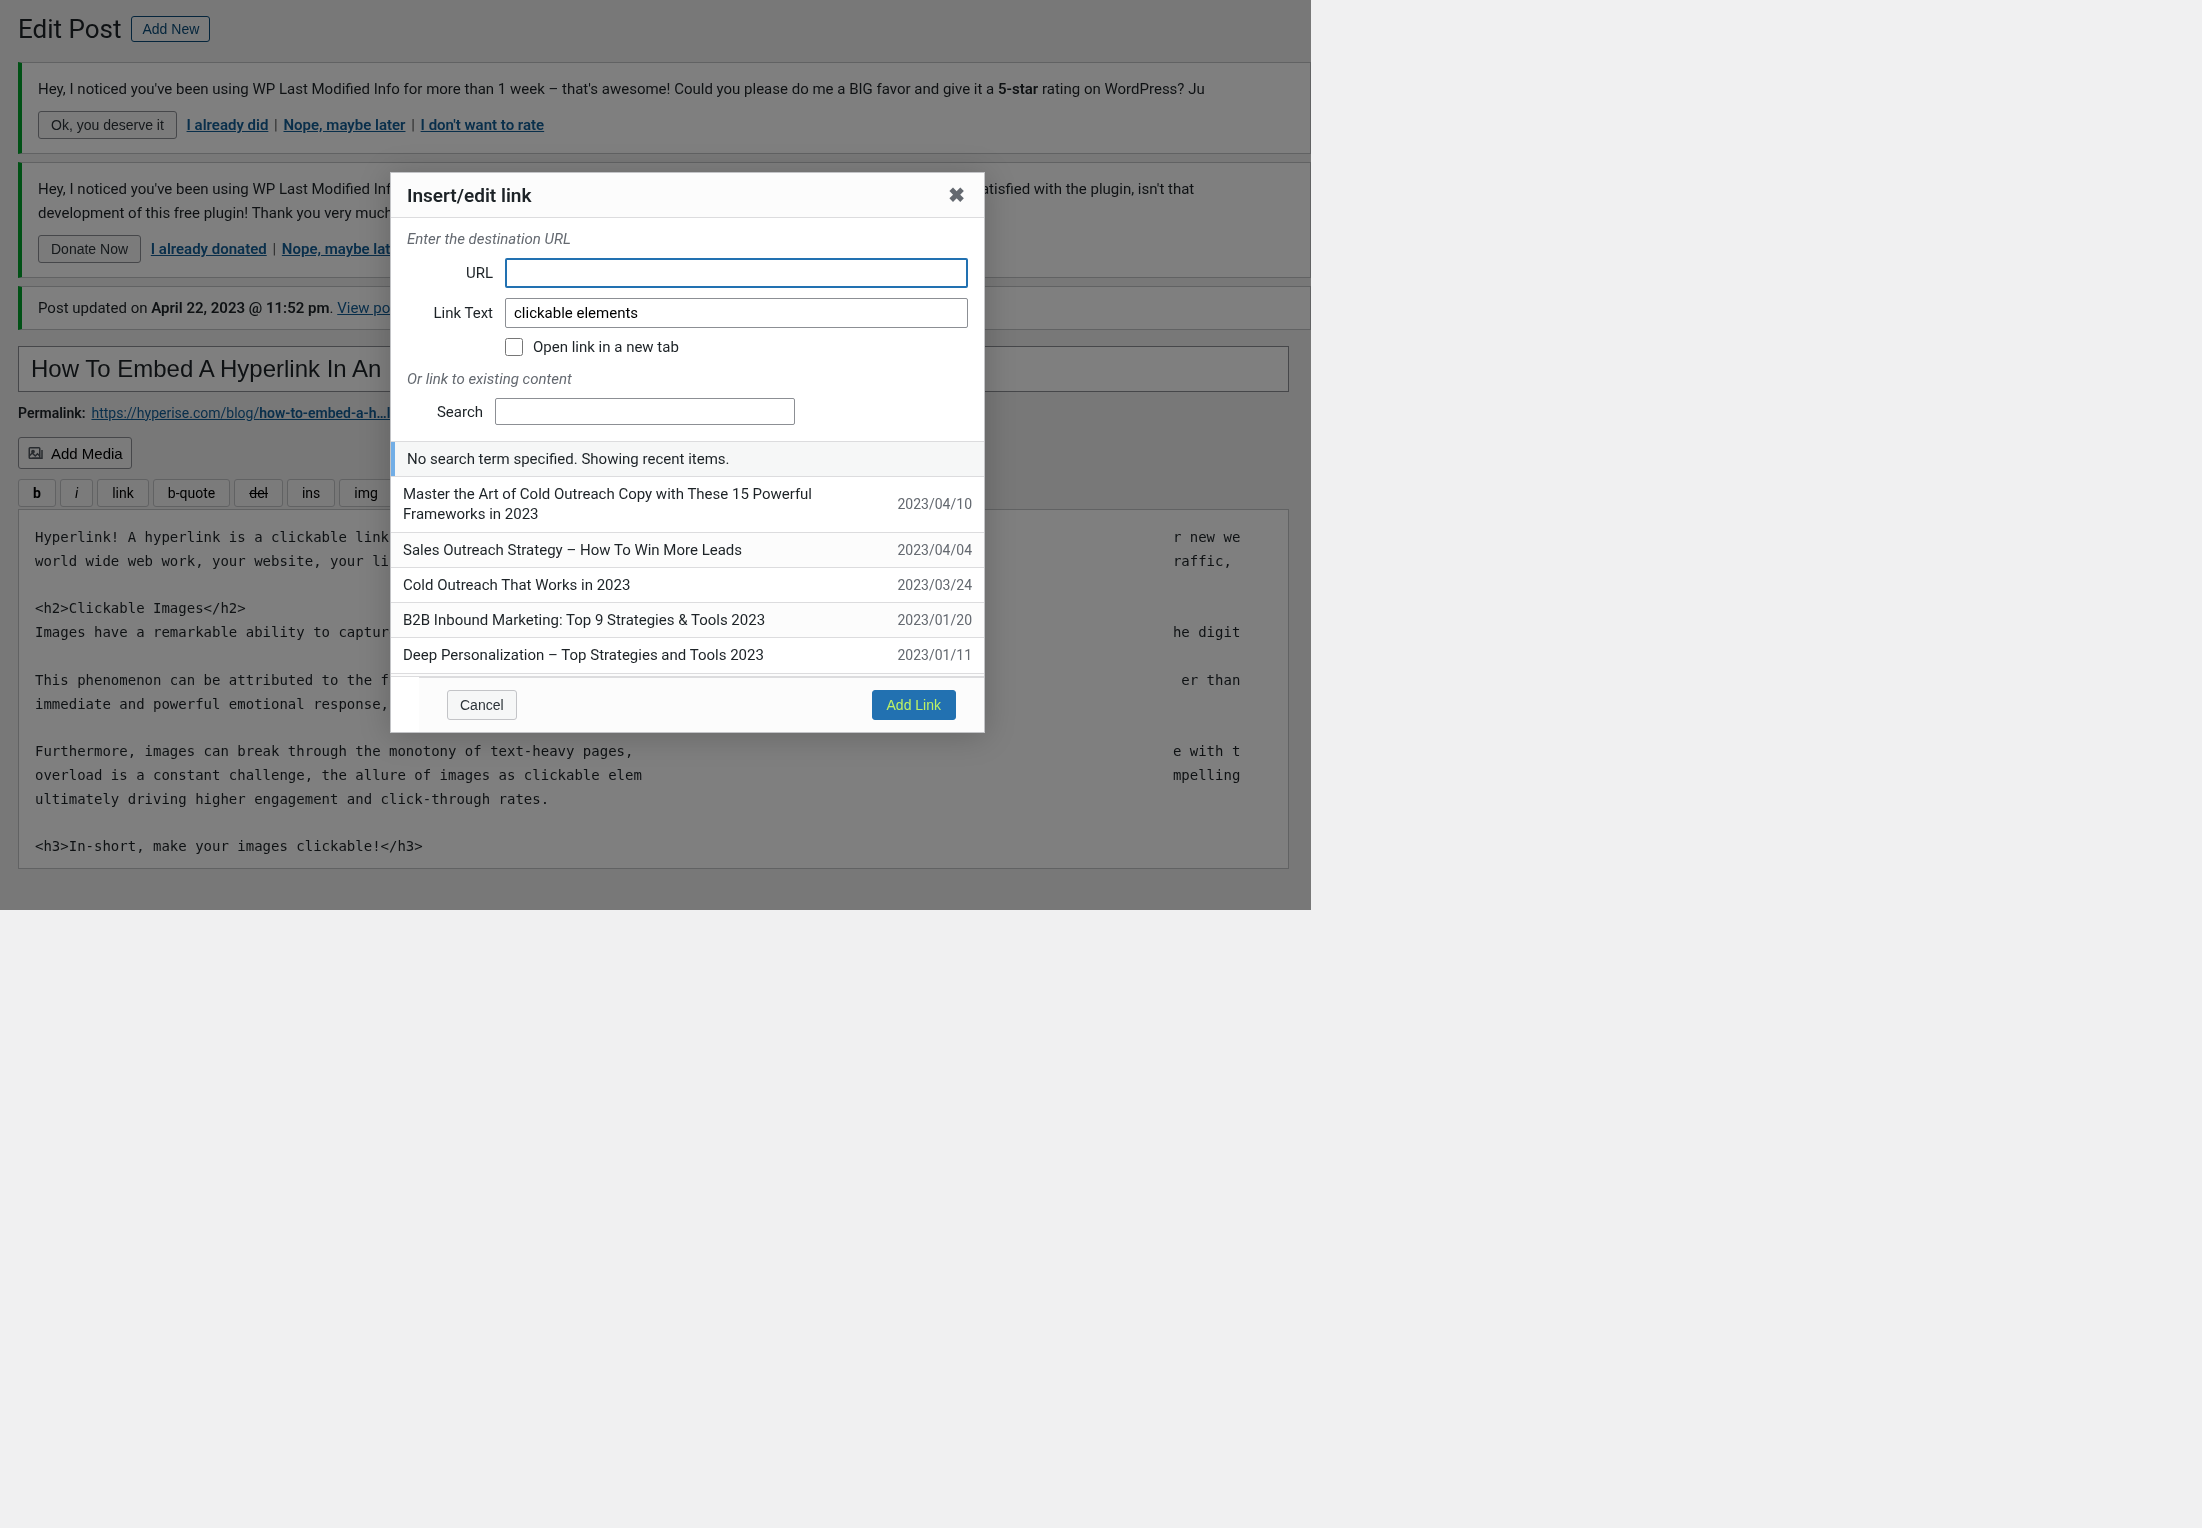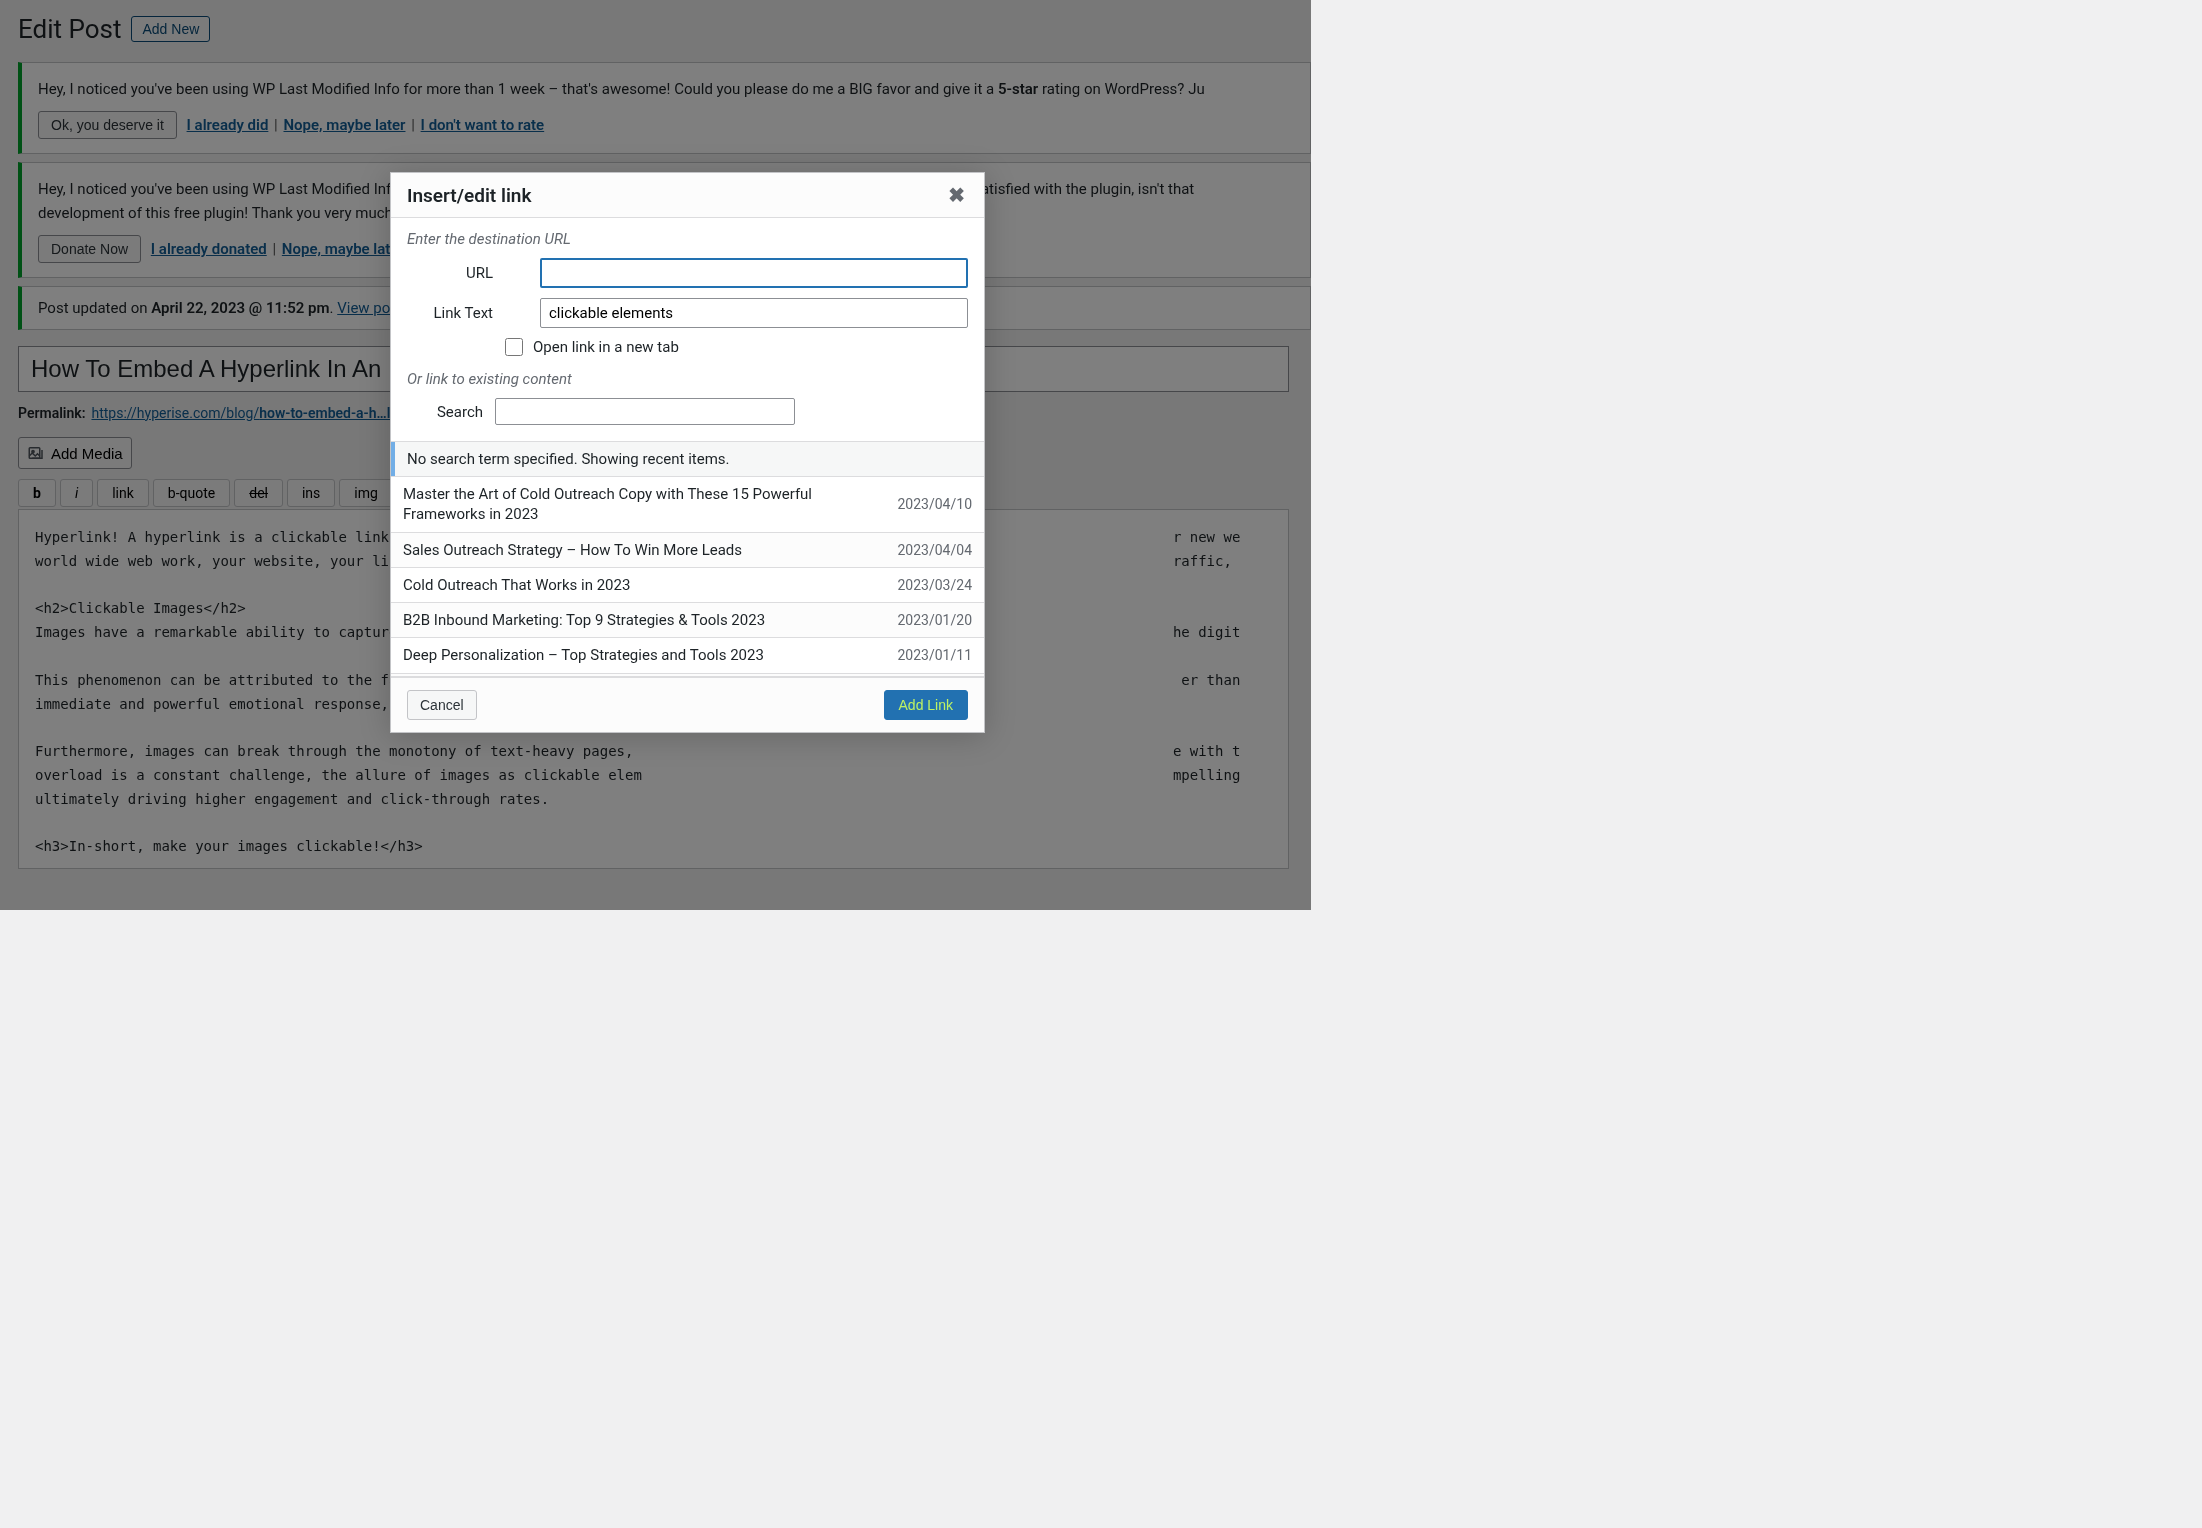--- a/index.html
+++ b/index.html
@@ -178,21 +178,20 @@
     cursor: pointer;
     padding: 0 4px;
     font-weight: 700;
   }
   .modal-body { padding: 12px 16px 4px 16px; }
   .hint { color: #646970; font-style: italic; margin-bottom: 10px; }
   .field-row {
     display: flex;
     align-items: center;
     margin-bottom: 10px;
-    gap: 35px;
   }
   .field-row label {
     width: 98px;
     text-align: right;
     padding-right: 12px;
     color: #1d2327;
   }
   .field-row input[type=text] {
     flex: 1;
     border: 1px solid #8c8f94;
@@ -249,23 +248,24 @@
     gap: 16px;
     cursor: pointer;
   }
   .result-item:nth-child(even) { background: #fff; }
   .result-item:nth-child(odd) { background: #fcfcfc; }
   .result-item .title { flex: 1; line-height: 1.35; }
   .result-item .date { color: #646970; font-size: 14px; white-space: nowrap; }
   .modal-footer {
     display: flex;
     justify-content: space-between;
-    padding: 12px 16px;
+    padding: 12px 28px;
     background: #fcfcfc;
     border-top: 1px solid #dcdcde;
+    margin-left: 28px;
   }
   .btn-secondary {
     border: 1px solid #c3c4c7;
     background: #f6f7f7;
     color: #2c3338;
     padding: 6px 12px;
     border-radius: 3px;
     font-size: 14px;
     cursor: pointer;
   }

